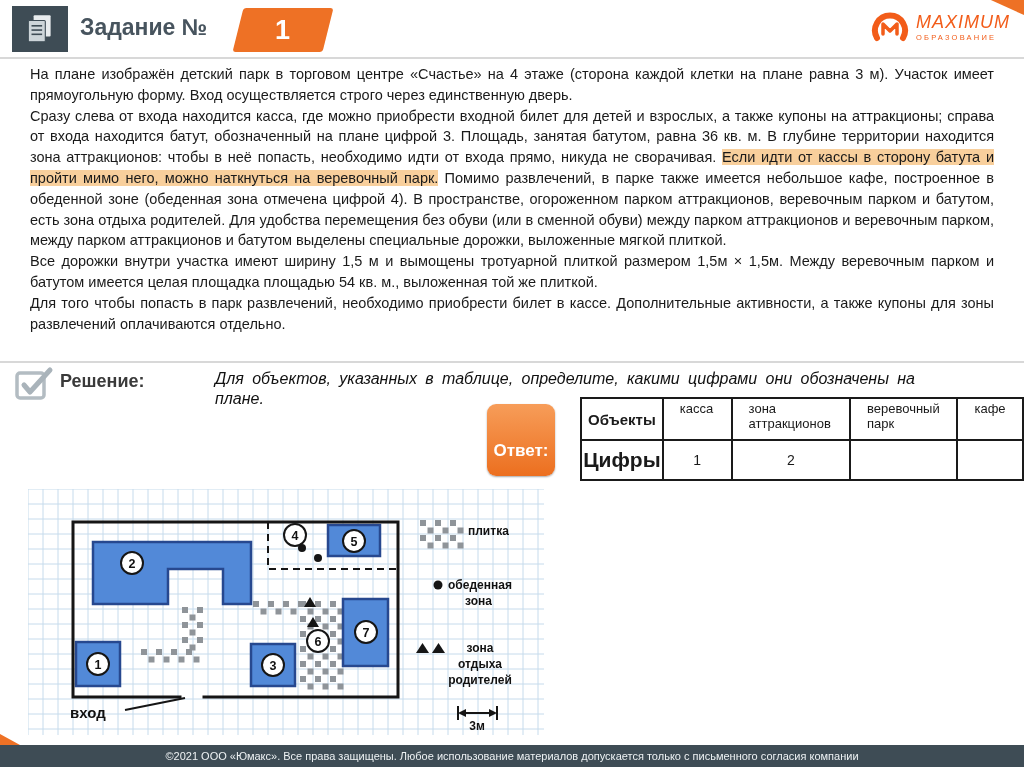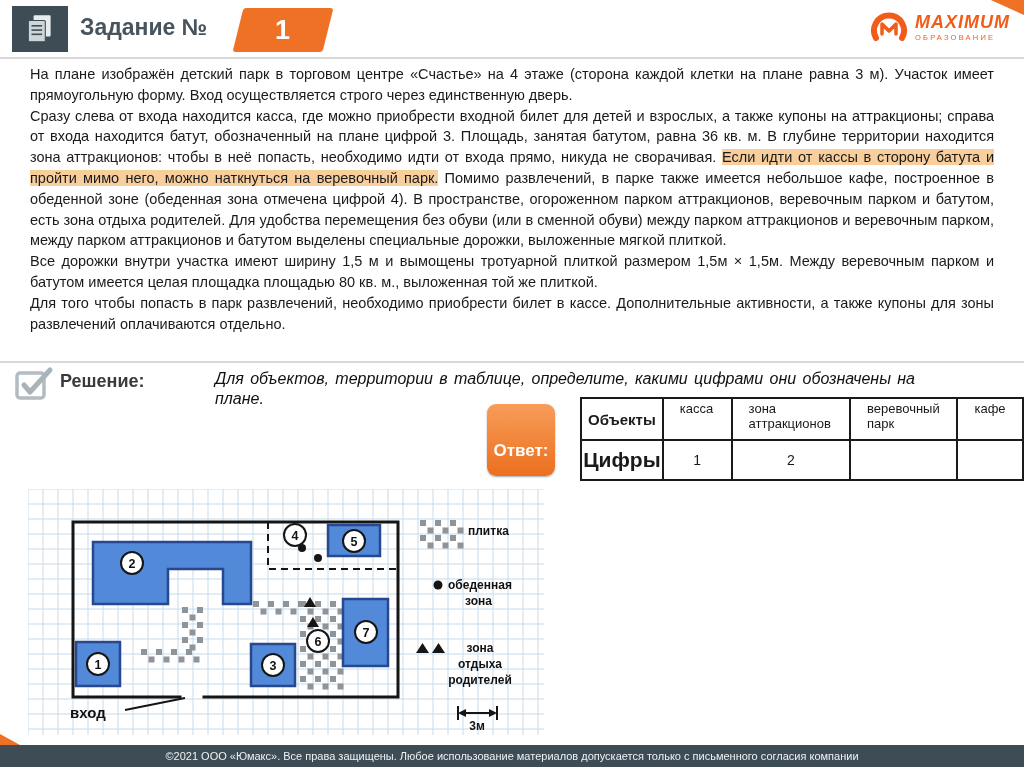--- a/index.html
+++ b/index.html
@@ -12,21 +12,21 @@
             display:flex;align-items:center;justify-content:center;}
   .page-title{position:absolute;left:80px;top:14px;font-size:23px;font-weight:bold;color:#47545e;}
   .task-number{position:absolute;left:238px;top:8px;width:90px;height:44px;background:#ee7125;
                transform:skewX(-14deg);display:flex;align-items:center;justify-content:center;border-radius:3px;}
   .task-number span{transform:skewX(14deg);color:#fff;font-size:27px;font-weight:bold;}
   .header-line{position:absolute;left:0;top:57px;width:100%;height:2px;background:#d8d8d8;}
   .corner-tr{position:absolute;top:0;right:0;width:46px;height:15px;background:#ee7125;
              clip-path:polygon(28% 0,100% 0,100% 100%);}
   .logo{position:absolute;right:14px;top:7px;display:flex;align-items:center;gap:6px;}
   .logo-text{display:flex;flex-direction:column;line-height:1.05;}
-  .logo-title{color:#f25c19;font-weight:bold;font-size:18px;letter-spacing:1px;font-style:italic;text-align:center;}
+  .logo-title{color:#f25c19;font-weight:normal;font-size:18px;letter-spacing:1px;font-style:italic;text-align:center;}
   .logo-sub{color:#f25c19;font-size:7.5px;letter-spacing:2.2px;margin-top:2px;}
 
   
   .task-text{position:absolute;left:30px;top:64px;width:964px;text-align:justify;
              font-size:14.5px;line-height:20.8px;}
   .task-text p{margin:0;}
   .hl{background:#f8cf9c;}
 
   
   .divider{position:absolute;left:0;top:361px;width:100%;height:2px;background:#d8d8d8;}
@@ -97,31 +97,31 @@
     <div class="logo-text">
       <span class="logo-title">MAXIMUM</span>
       <span class="logo-sub">ОБРАЗОВАНИЕ</span>
     </div>
   </div>
   <div class="header-line"></div>
 
   <div class="task-text">
     <p>На плане изображён детский парк в торговом центре «Счастье» на 4 этаже (сторона каждой клетки на плане равна 3 м). Участок имеет прямоугольную форму. Вход осуществляется строго через единственную дверь.</p>
     <p><span>Сразу слева от входа находится касса, где можно приобрести входной билет для детей и взрослых, а также купоны на аттракционы; справа от входа находится батут, обозначенный на плане цифрой 3. Площадь, занятая батутом, равна 36 кв. м. В глубине территории находится зона аттракционов: чтобы в неё попасть, необходимо идти от входа прямо, никуда не сворачивая. </span><span class="hl">Если идти от кассы в сторону батута и пройти мимо него, можно наткнуться на веревочный парк.</span><span> Помимо развлечений, в парке также имеется небольшое кафе, построенное в обеденной зоне (обеденная зона отмечена цифрой 4). В пространстве, огороженном парком аттракционов, веревочным парком и батутом, есть зона отдыха родителей. Для удобства перемещения без обуви (или в сменной обуви) между парком аттракционов и веревочным парком, между парком аттракционов и батутом выделены специальные дорожки, выложенные мягкой плиткой.</span></p>
-    <p>Все дорожки внутри участка имеют ширину 1,5 м и вымощены тротуарной плиткой размером 1,5м × 1,5м. Между веревочным парком и батутом имеется целая площадка площадью 80 кв. м., выложенная той же плиткой.</p>
+    <p>Все дорожки внутри участка имеют ширину 1,5 м и вымощены тротуарной плиткой размером 1,5м × 1,5м. Между веревочным парком и батутом имеется целая площадка площадью 54 кв. м., выложенная той же плиткой.</p>
     <p>Для того чтобы попасть в парк развлечений, необходимо приобрести билет в кассе. Дополнительные активности, а также купоны для зоны развлечений оплачиваются отдельно.</p>
   </div>
 
   <div class="divider"></div>
   <svg class="check-icon" viewBox="0 0 40 34" style="overflow:visible">
     <rect x="3" y="6" width="27" height="25" rx="3" fill="#fff" stroke="#b3bcc2" stroke-width="3.5"></rect>
     <path d="M10 18 L16 25 L36 3" fill="none" stroke="#a9b3ba" stroke-width="5" stroke-linecap="round" stroke-linejoin="round"></path>
   </svg>
   <div class="solution-label">Решение:</div>
-  <p class="solution-prompt">Для объектов, территории в таблице, определите, какими цифрами они обозначены на плане.</p>
+  <p class="solution-prompt">Для объектов, указанных в таблице, определите, какими цифрами они обозначены на плане.</p>
 
   <button class="answer-btn">Ответ:</button>
   <table class="answer-table">
     <tbody>
       <tr>
         <th class="at-corner">Объекты</th>
         <td class="at-col w2">касса</td>
         <td class="at-col w3">зона аттракционов</td>
         <td class="at-col w4">веревочный парк</td>
         <td class="at-col w5">кафе</td>

